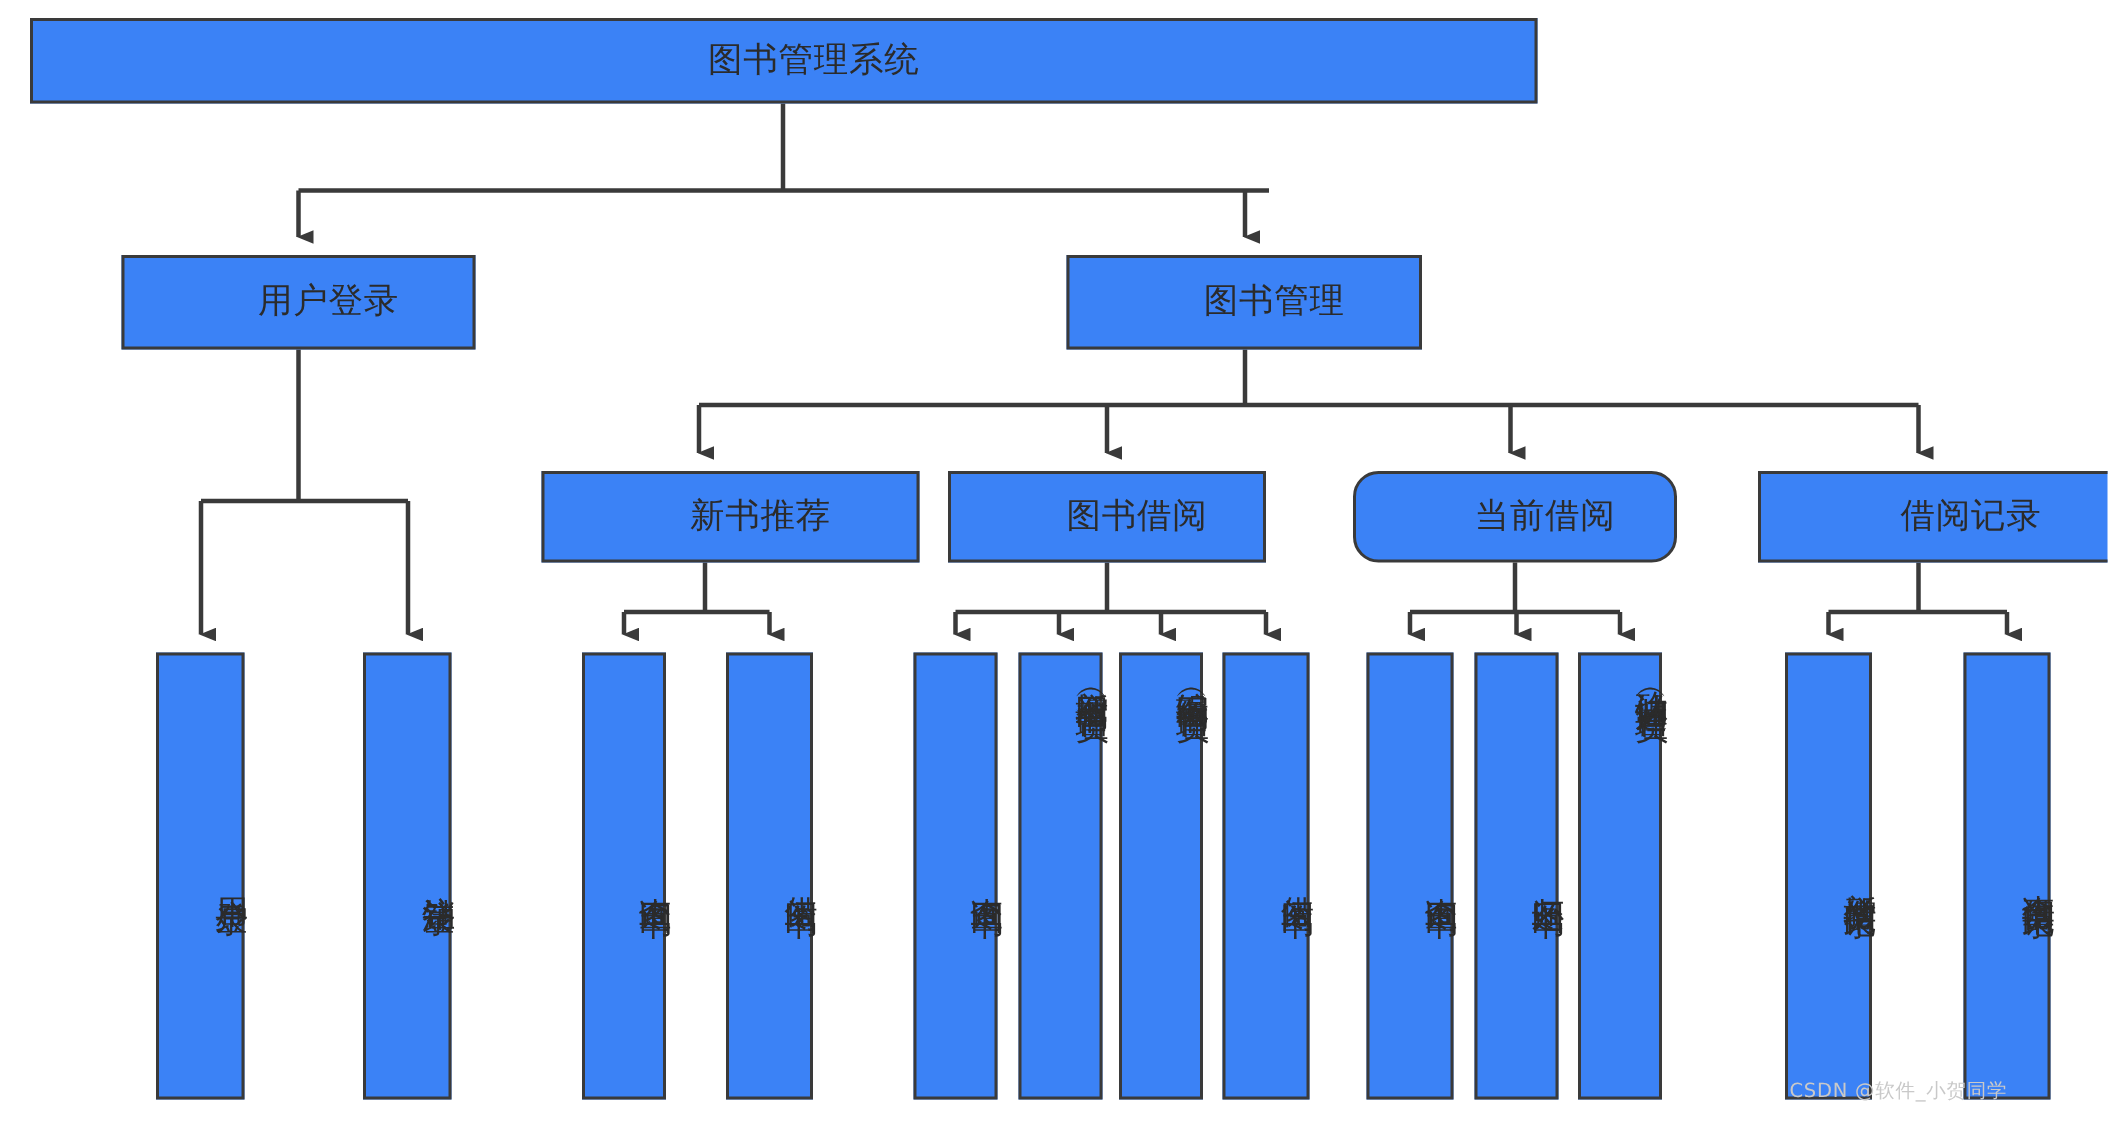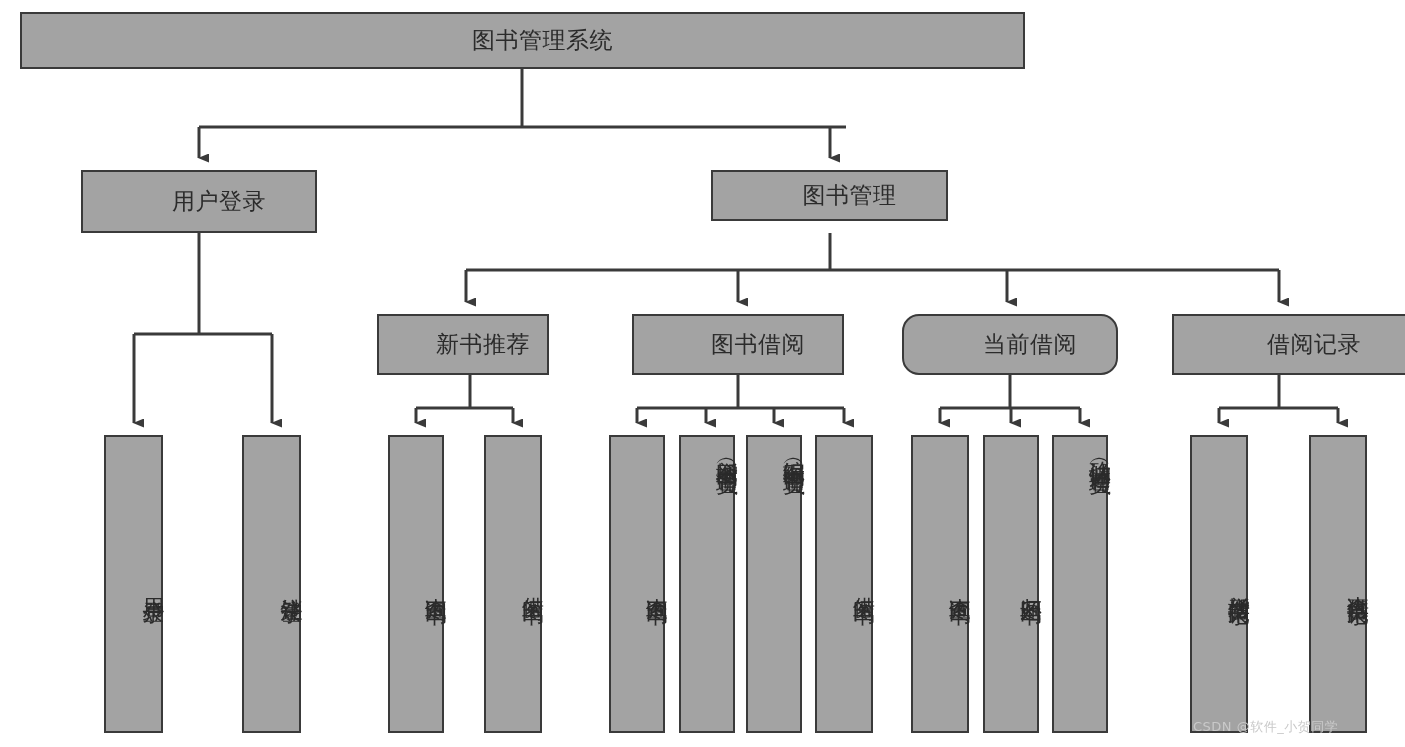--- a/index.html
+++ b/index.html
@@ -22,21 +22,21 @@
   svg.diagram-canvas {
     position: absolute;
     left: 0;
     top: 0;
     width: 1405px;
     height: 747px;
   }
   .node-box {
     position: absolute;
     box-sizing: border-box;
-    background: #a3a3a3;
+    background: #3b82f6;
     border: 2.5px solid #3a3a3a;
     display: flex;
     align-items: center;
     justify-content: center;
     color: #2b2b2b;
     padding-left: 40px;
   }
   .node-label-h {
     font-size: 23px;
     line-height: 1.2;
@@ -142,25 +142,25 @@
     </g>
   </svg>
 
   <div class="node-box" style="left:20px; top:12px; width:1005px; height:57px;">
     <span class="node-label-h">图书管理系统</span>
   </div>
 
   <div class="node-box" style="left:81px; top:170px; width:236px; height:63px;">
     <span class="node-label-h">用户登录</span>
   </div>
-  <div class="node-box" style="left:711px; top:170px; width:237px; height:51px;">
+  <div class="node-box" style="left:711px; top:170px; width:237px; height:63px;">
     <span class="node-label-h">图书管理</span>
   </div>
 
-  <div class="node-box" style="left:361px; top:314px; width:172px; height:61px;margin-left:16px;">
+  <div class="node-box" style="left:361px; top:314px; width:252px; height:61px;">
     <span class="node-label-h">新书推荐</span>
   </div>
   <div class="node-box" style="left:632px; top:314px; width:212px; height:61px;text-align:right;">
     <span class="node-label-h">图书借阅</span>
   </div>
   <div class="node-box" style="left:902px; top:314px; width:216px; height:61px;border-radius:17px;">
     <span class="node-label-h">当前借阅</span>
   </div>
   <div class="node-box" style="left:1172px; top:314px; width:244px; height:61px;">
     <span class="node-label-h">借阅记录</span>

